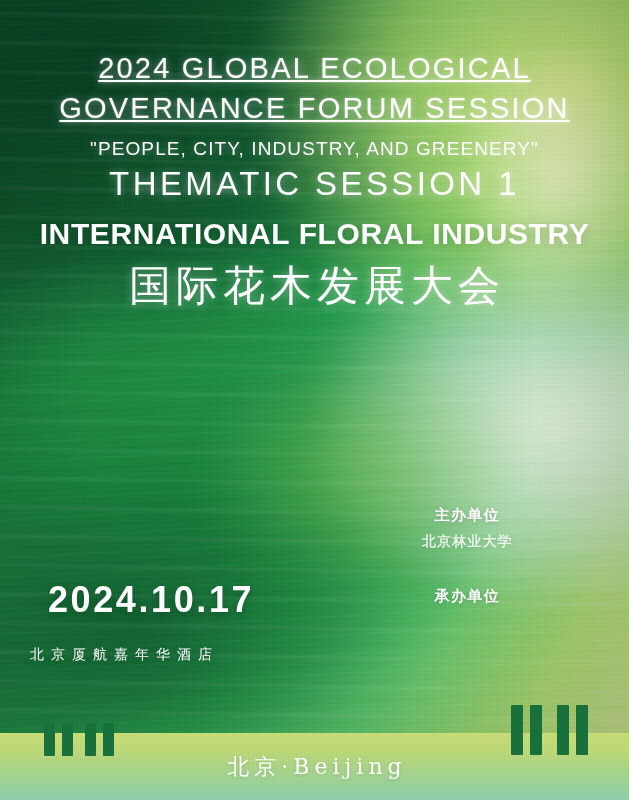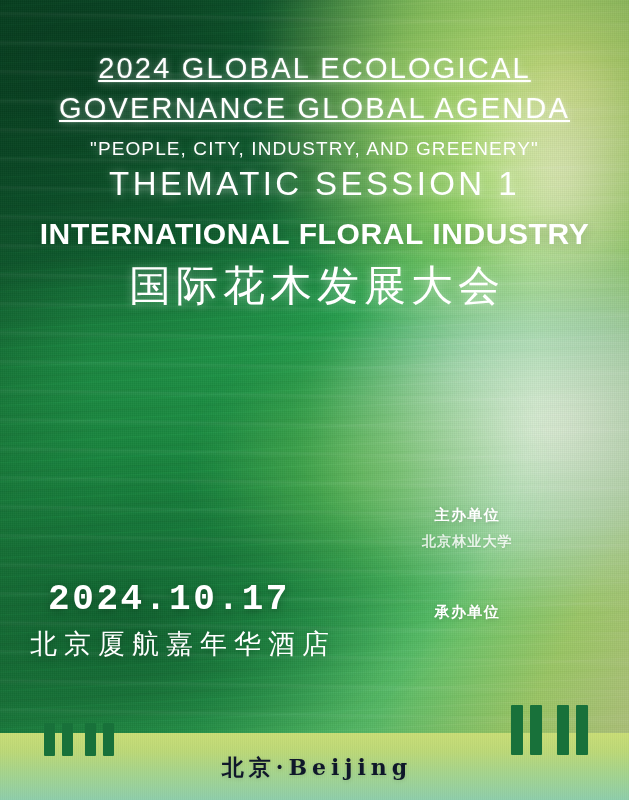--- a/index.html
+++ b/index.html
@@ -165,21 +165,21 @@
     text-shadow:0 1px 10px rgba(255,255,255,.4);
     white-space:nowrap;
   }
 
   
   .org-block {
     position:absolute; left:422px; top:504px;
     color:#ffffff;
     text-align:center;
   }
-  .org-group + .org-group { margin-top:48px; }
+  .org-group + .org-group { margin-top:32px; }
   .org-label {
     font-size:15px;
     font-weight:700;
     letter-spacing:1.4px;
     line-height:22px;
     color:#ffffff;
     text-shadow:0 1px 4px rgba(0,0,0,.18);
   }
   .org-item {
     font-size:14px;
@@ -187,55 +187,55 @@
     letter-spacing:1.1px;
     line-height:23px;
     margin-top:4px;
     color:rgba(255,255,255,.82);
     text-shadow:0 1px 3px rgba(0,0,0,.1);
   }
 
   
   .date-block { position:absolute; left:48px; top:578px; color:#ffffff; }
   .date-text {
-    font-family:Liberation Mono, monospace;
+    font-family:Liberation Sans, sans-serif;
     font-size:36px;
     font-weight:700;
     letter-spacing:2.6px;
     line-height:44px;
     text-shadow:0 2px 9px rgba(0,0,0,.28);
   }
   .venue-text {
-    margin-top:8px; margin-left:-18px;
+    margin-top:18px; margin-left:-18px;
     font-family:"DejaVu Serif", serif;
-    font-size:27px;
+    font-size:14px;
     font-weight:400;
     letter-spacing:7px;
     line-height:28px;
     text-shadow:0 2px 8px rgba(0,0,0,.26);
     white-space:nowrap;
   }
 
   
   .footer-band {
     position:absolute; left:0; right:0; top:733px; height:67px;
     background:linear-gradient(180deg, #c9de76 0%, #bcd978 28%, #a4d48f 62%, #8fceab 100%);
   }
   .footer-weave {
     position:absolute; inset:0;
     background:repeating-linear-gradient(90deg, rgba(0,0,0,.035) 0 1px, rgba(255,255,255,.02) 1px 2px);
     opacity:.6;
   }
   .footer-caption {
     position:absolute; left:0; right:0; top:752px;
     text-align:center;
-    color:#0f172a;
+    color:#ffffff;
     font-family:"DejaVu Serif", serif;
     font-size:22px;
-    font-weight:700;
+    font-weight:400;
     letter-spacing:5px;
     line-height:30px;
     text-indent:5px;
     text-shadow:0 1px 4px rgba(0,0,0,.12);
   }
 
   .tick {
     position:absolute;
     background:#18713a;
     border-radius:1px;
@@ -266,21 +266,21 @@
   <div class="bg-blob-f"></div>
   <div class="bg-streaks"></div>
   <div class="bg-streaks2"></div>
   <div class="bg-weave"></div>
   <div class="bg-vignette"></div>
 
   <div class="content">
 
     <div class="headline-block">
       <div class="h-line1">2024 GLOBAL ECOLOGICAL</div>
-      <div class="h-line2">GOVERNANCE GLOBAL AGENDA</div>
+      <div class="h-line2">GOVERNANCE FORUM SESSION</div>
       <div class="h-sub">"PEOPLE, CITY, INDUSTRY, AND GREENERY"</div>
       <div class="h-session">THEMATIC SESSION 1</div>
       <div class="h-industry">INTERNATIONAL FLORAL INDUSTRY</div>
       <div class="h-cn">国际花木发展大会</div>
     </div>
 
     <div class="org-block">
       <div class="org-group">
         <div class="org-label">主办单位</div>
         <div class="org-item">北京林业大学</div>

